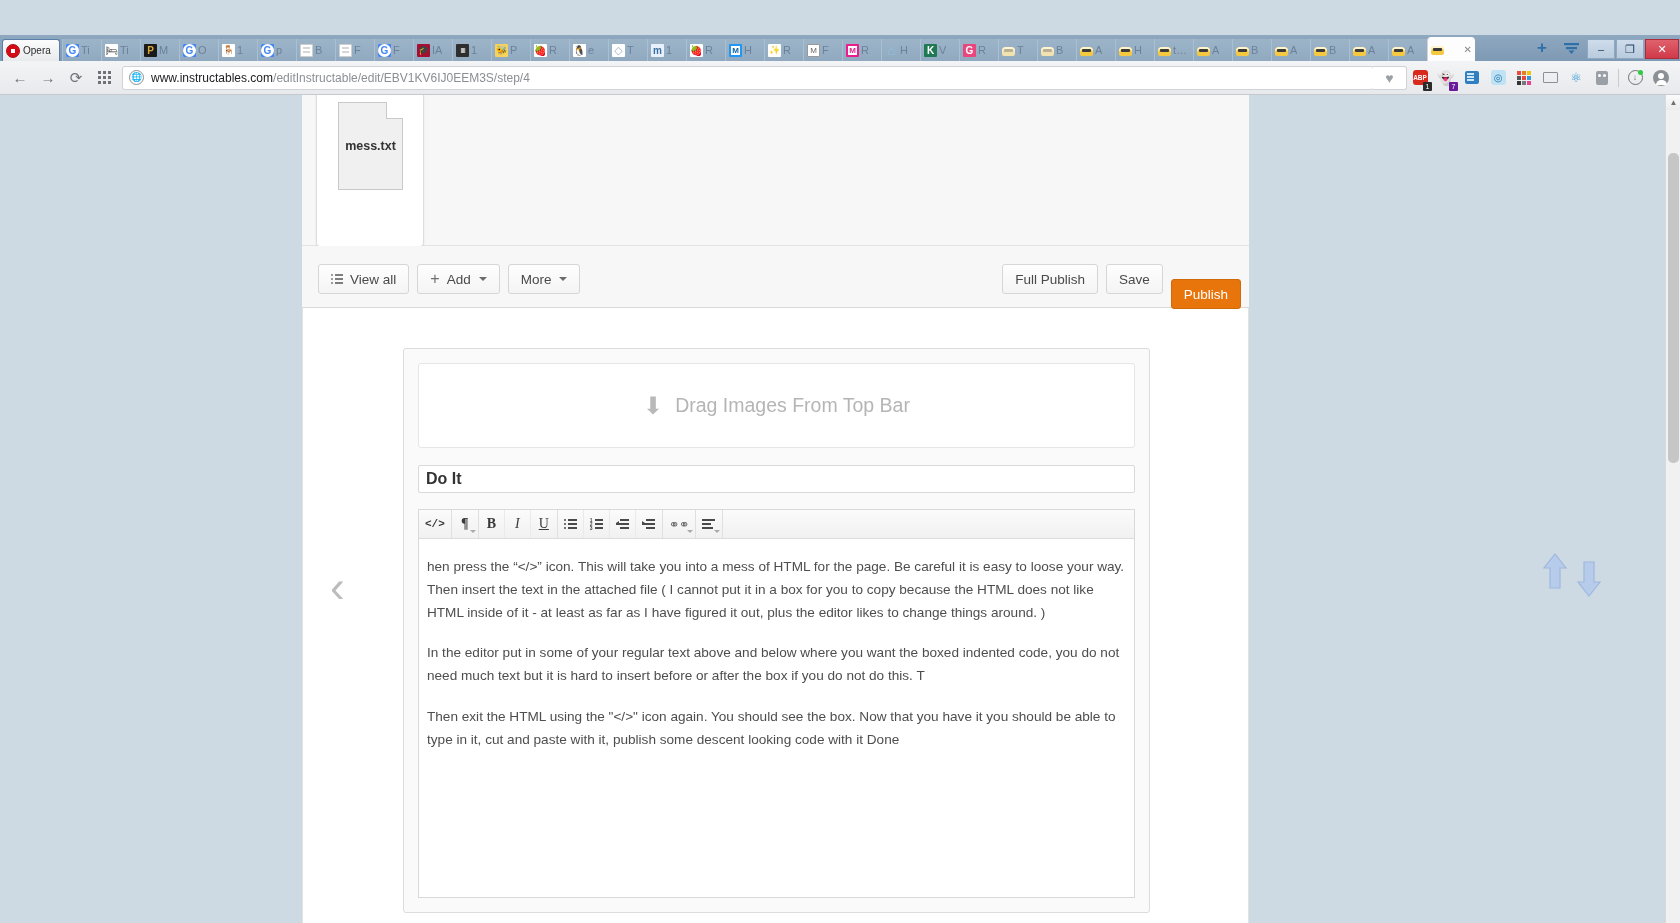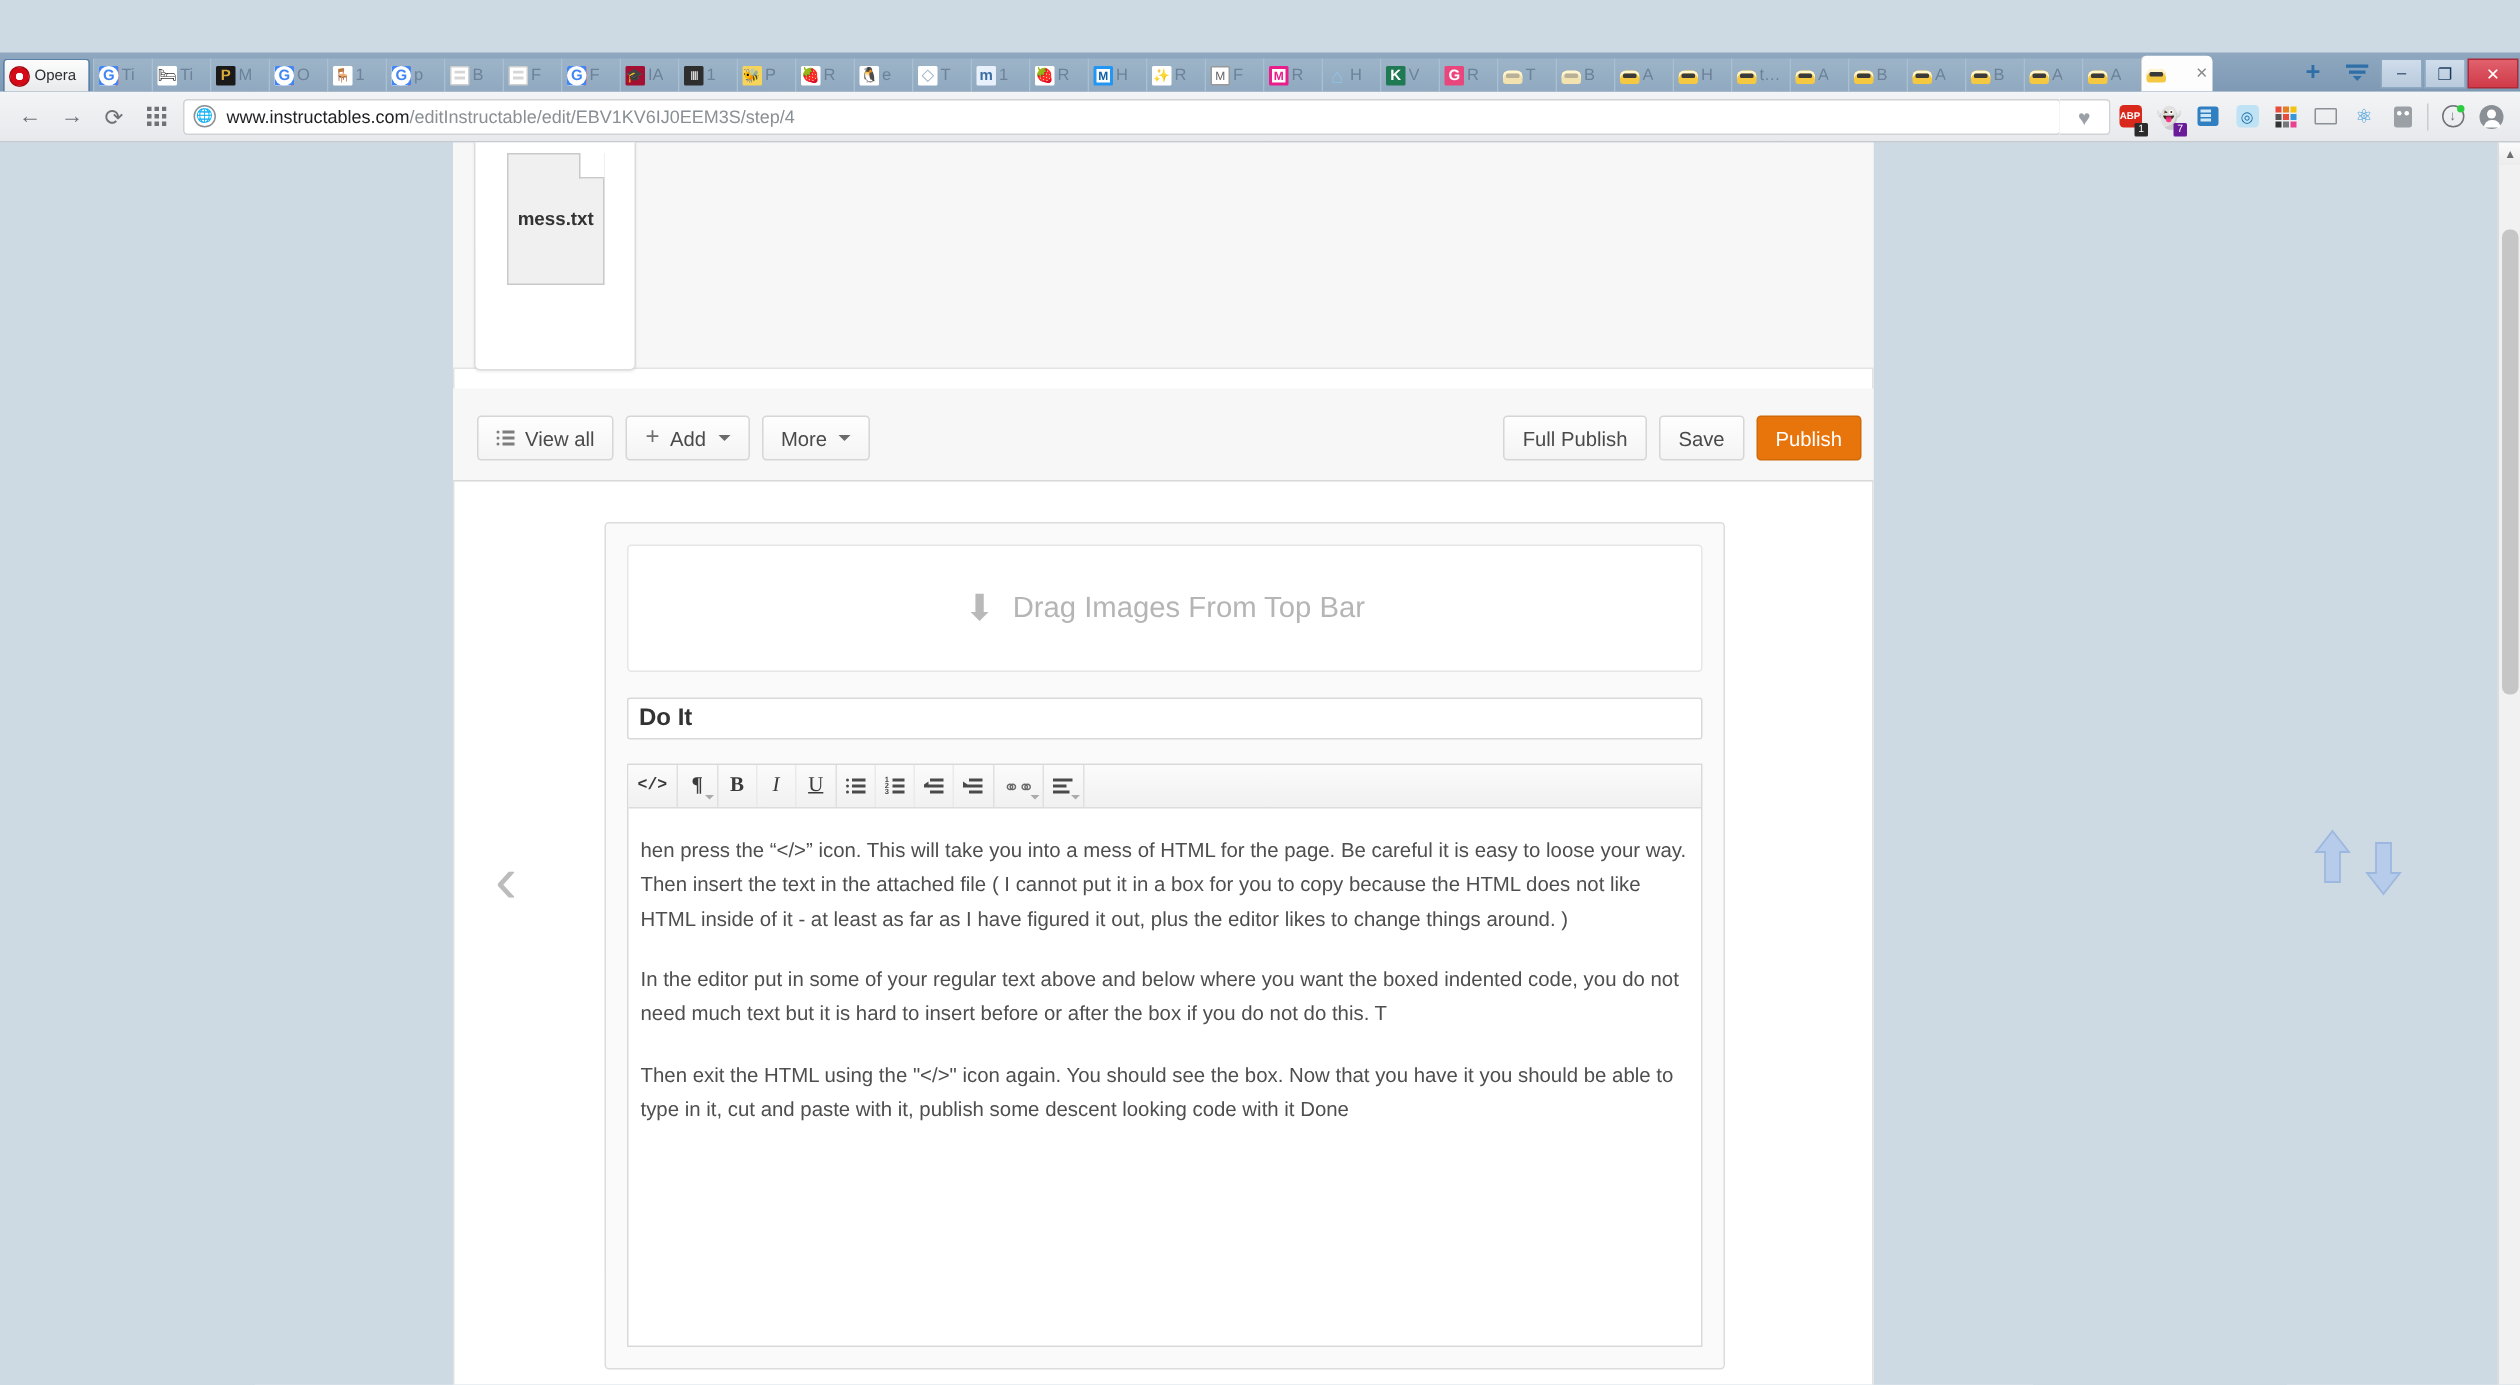--- a/index.html
+++ b/index.html
@@ -216,32 +216,32 @@
     background: #f0f0f0; border: 1px solid #c9c9c9;
   }
   .filethumb .corner {
     position: absolute; right: -1px; top: -1px; width: 17px; height: 17px;
     background: #fff; border-left: 1px solid #c9c9c9; border-bottom: 1px solid #c9c9c9;
   }
   .filename {
     position: absolute; left: 0; right: 0; top: 36px;
     text-align: center; font-size: 12.5px; font-weight: bold; color: #333;
   }
-  .btnrow { position: absolute; left: 302px; top: 164px; width: 947px; height: 62px;
+  .btnrow { position: absolute; left: 302px; top: 151px; width: 947px; height: 62px;
     background: #f7f7f7; border-bottom: 1px solid #d9d9d9; }
   .btn {
     height: 30px; padding: 0 12px;
     background: linear-gradient(#fefefe,#f4f4f4);
     border: 1px solid #d6d6d6; border-radius: 3px;
     display: inline-flex; align-items: center; gap: 7px;
     font-size: 13.5px; color: #4a4a4a;
     white-space: nowrap;
   }
   .btn.primary {
-    background: #e8740c; border-color: #d06a09; color: #fff; font-weight: normal;
+    background: #e8740c; border-color: #d06a09; color: #fff; font-weight: normal; margin-top: 15px;
   }
   .leftbtns { position: absolute; left: 16px; top: 18px; display: flex; gap: 8px; }
   .rightbtns { position: absolute; right: 8px; top: 18px; display: flex; gap: 8px; }
   .ico-list { display:inline-block; width:12px; height:10px; position:relative; }
   .ico-list i { position:absolute; left:4px; width:8px; height:1.6px; background:#7d7d7d; }
   .ico-list i:nth-child(1){top:0}.ico-list i:nth-child(2){top:4px}.ico-list i:nth-child(3){top:8px}
   .ico-list b { position:absolute; left:0; width:2px; height:2px; background:#7d7d7d; border-radius:50%;}
   .ico-list b:nth-of-type(1){top:0}.ico-list b:nth-of-type(2){top:4px}.ico-list b:nth-of-type(3){top:8px}
   .ico-plus { font-size: 16px; color:#6f6f6f; line-height:1; font-weight:300; }
   .caret { width:0;height:0;border-left:4px solid transparent;border-right:4px solid transparent;

